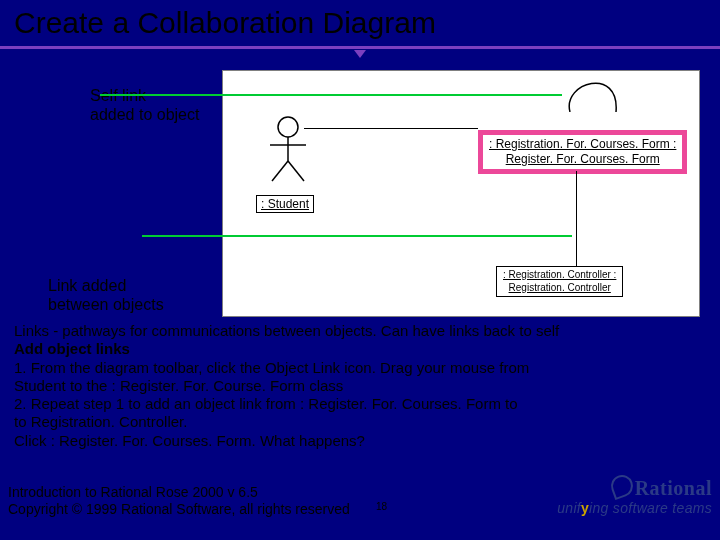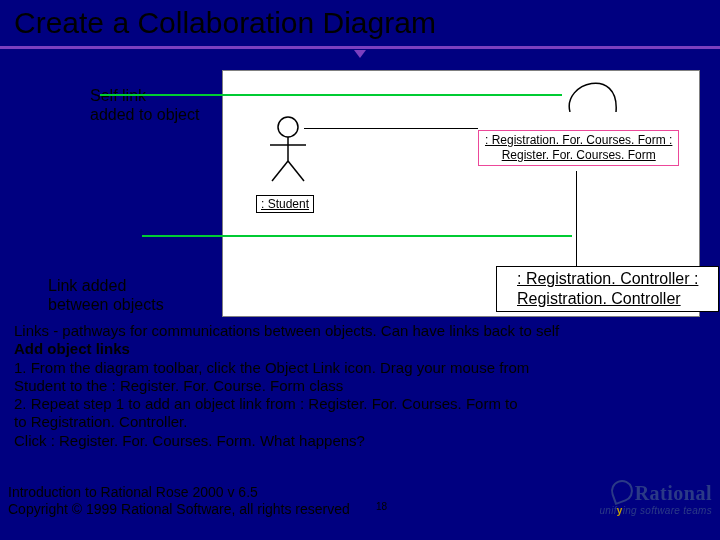--- a/index.html
+++ b/index.html
@@ -74,34 +74,35 @@
     left: 560px;
     width: 72px;
     height: 40px;
   }
   .registration-form-box {
     position: absolute;
     top: 130px;
     left: 478px;
     font-size: 12px;
     background: #fff;
-    border: 1px solid #ec4899;
+    border: 5px solid #ec4899;
     padding: 2px 6px;
     text-align: center;
     line-height: 1.25;
   }
   .registration-form-box .ul { text-decoration: underline; }
   .registration-controller-box {
     position: absolute;
     top: 266px;
     left: 496px;
-    font-size: 16px;
+    font-size: 10px;
     background: #fff;
     border: 1px solid #000;
-    padding: 2px 20px;
+    padding: 2px 6px;
+    text-align: center;
     line-height: 1.25;
   }
   .registration-controller-box .ul { text-decoration: underline; }
 
   .callout1 {
     position: absolute;
     top: 86px;
     left: 46px;
     font-size: 16px;
     line-height: 1.2;
@@ -177,21 +178,21 @@
   .footer-logo .brand .r {
     display:inline-block;
     width:18px;height:18px;
     border:2px solid #2b3a86;
     border-radius:50% 50% 50% 0;
     transform: rotate(-20deg);
     margin-right:2px;
     vertical-align: -2px;
   }
   .footer-logo .tagline {
-    font-size: 10px;
+    font-size: 14px;
     color: #2b3a86;
     font-style: italic;
     letter-spacing: 0.3px;
   }
   .footer-logo .tagline .y { color: #c9a400; font-style: normal; font-weight:bold; }
 
   .vlink-student-regform {
     position: absolute;
     top: 128px;
     left: 304px;

